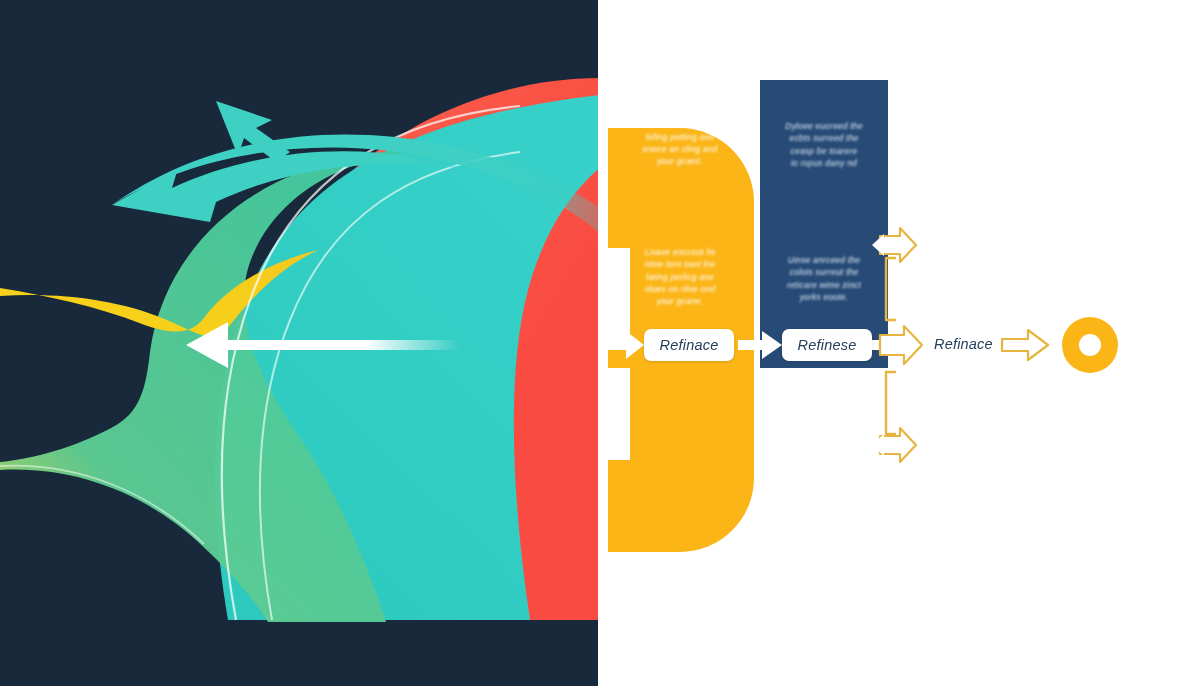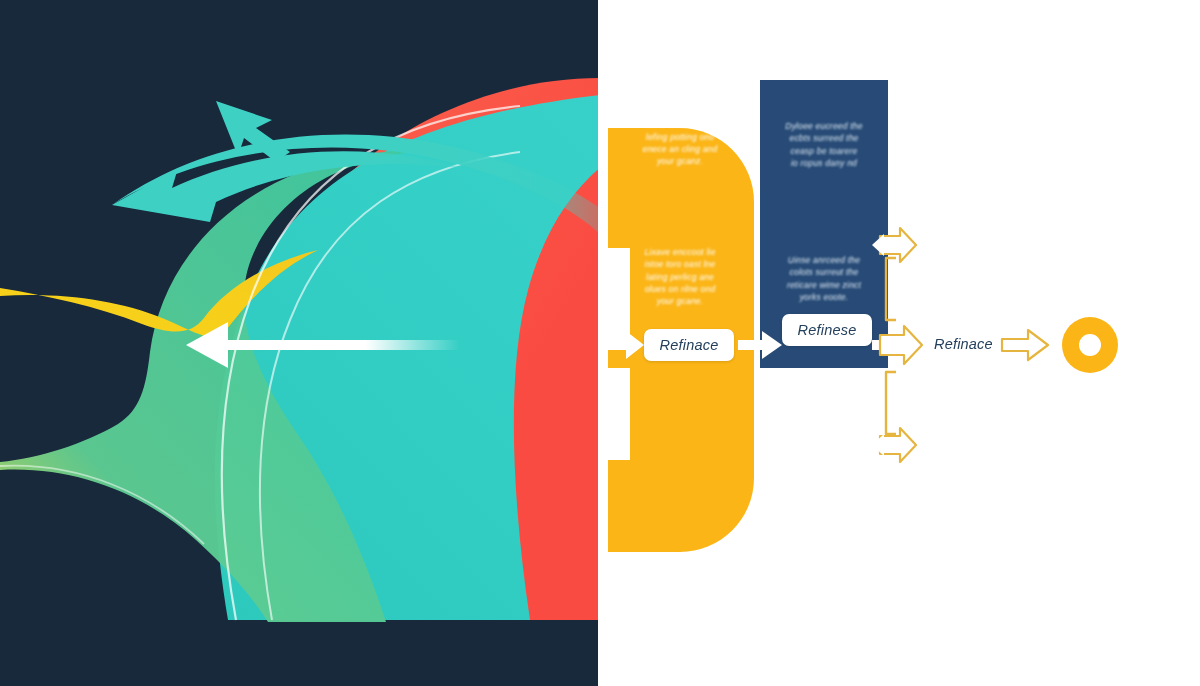--- a/index.html
+++ b/index.html
@@ -63,21 +63,21 @@
 
   
   .pill {
     position:absolute; height:32px;
     background:#ffffff; border-radius:7px;
     display:flex; align-items:center; justify-content:center;
     color:#24405c; font-size:14.5px; letter-spacing:.2px;
     box-shadow:0 1px 3px rgba(0,0,0,.14);
   }
   #pill-refinace { left:44px;  top:329px; width:90px; }
-  #pill-refinese { left:182px; top:314px; width:90px; }
+  #pill-refinese { left:182px; top:329px; width:90px; }
 
   
   #label-refinace {
     position:absolute; left:334px; top:336px;
     color:#24405c; font-size:14.5px; letter-spacing:.2px;
   }
 
   
   #donut {
     position:absolute; left:462px; top:317px; width:56px; height:56px;

